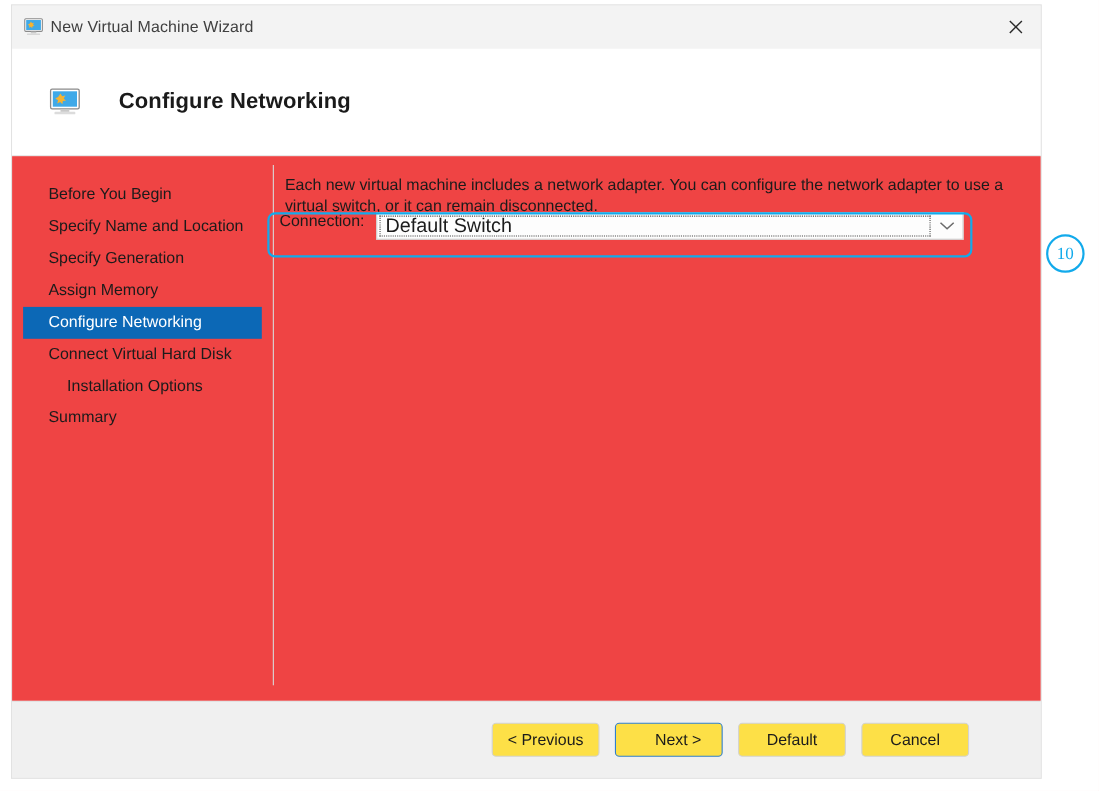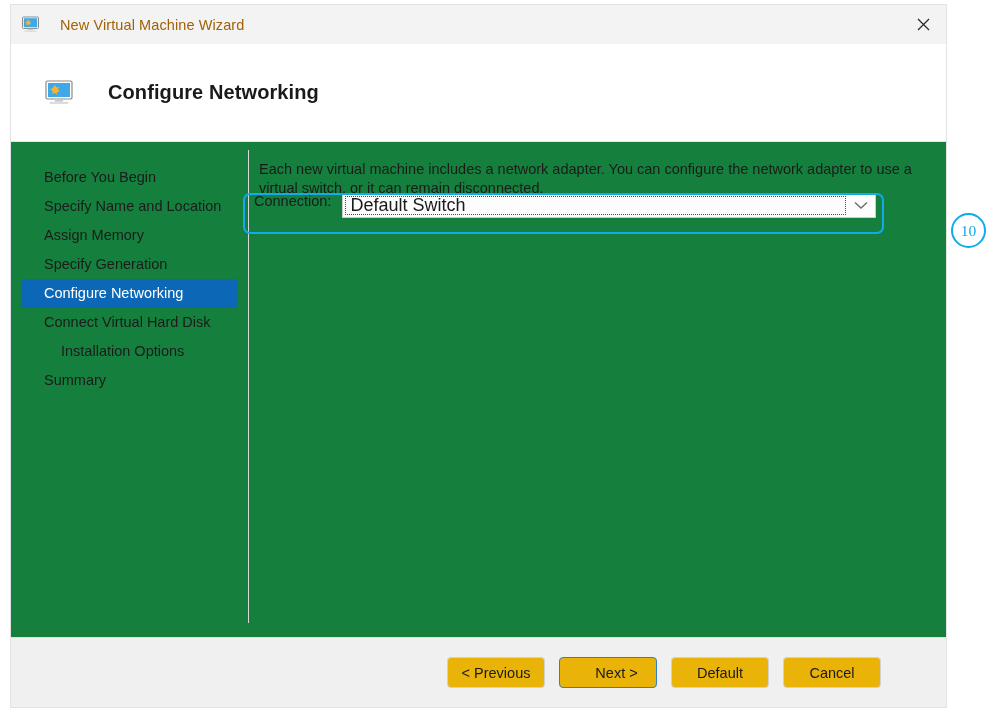--- a/index.html
+++ b/index.html
@@ -38,23 +38,23 @@
     flex: none;
     position: relative;
   }
   #title-bar-icon {
     margin-left: 10px;
     width: 19px;
     height: 19px;
     flex: none;
   }
   #title-bar-text {
-    margin-left: 20px;
-    font-size: 14.5px;
-    color: #a16207;
+    margin-left: 6px;
+    font-size: 14.5px;
+    color: #404040;
     letter-spacing: 0.1px;
     text-align: center;
   }
   #close-button {
     position: absolute;
     right: 0;
     top: 0;
     width: 45px;
     height: 39px;
     display: flex;
@@ -85,21 +85,21 @@
     font-weight: bold;
     color: #1a1a1a;
     letter-spacing: 0.1px;
   }
 
   
   #body-area {
     flex: 1 1 auto;
     display: flex;
     position: relative;
-    background: #15803d;
+    background: #ef4444;
     min-height: 0;
   }
 
   
   #sidebar {
     width: 227px;
     flex: none;
     padding-top: 21px;
     position: relative;
   }
@@ -244,21 +244,21 @@
     align-items: center;
     justify-content: flex-end;
     padding-right: 65px;
     background: #f0f0f0;
     box-sizing: border-box;
   }
   .footer-button {
     width: 98px;
     height: 31px;
     margin-left: 14px;
-    background: #eab308;
+    background: #fde047;
     border: 1px solid #d2d2d2;
     border-radius: 4px;
     font-size: 14.5px;
     color: #1b1b1b;
     font-family: "Liberation Sans", sans-serif;
     cursor: default;
     display: flex;
     align-items: center;
     justify-content: center;
     box-sizing: border-box;
@@ -305,22 +305,22 @@
       </svg>
     </span>
     <span id="header-title">Configure Networking</span>
   </div>
 
   <div id="body-area">
 
     <div id="sidebar">
       <div class="sidebar-item">Before You Begin</div>
       <div class="sidebar-item">Specify Name and Location</div>
+      <div class="sidebar-item">Specify Generation</div>
       <div class="sidebar-item">Assign Memory</div>
-      <div class="sidebar-item">Specify Generation</div>
       <div class="sidebar-item selected">Configure Networking</div>
       <div class="sidebar-item">Connect Virtual Hard Disk</div>
       <div class="sidebar-item indented">Installation Options</div>
       <div class="sidebar-item">Summary</div>
     </div>
     <div id="sidebar-divider"></div>
 
     <div id="content-pane">
       <p id="intro-text">Each new virtual machine includes a network adapter. You can configure the network adapter to use a virtual switch, or it can remain disconnected.</p>
 

